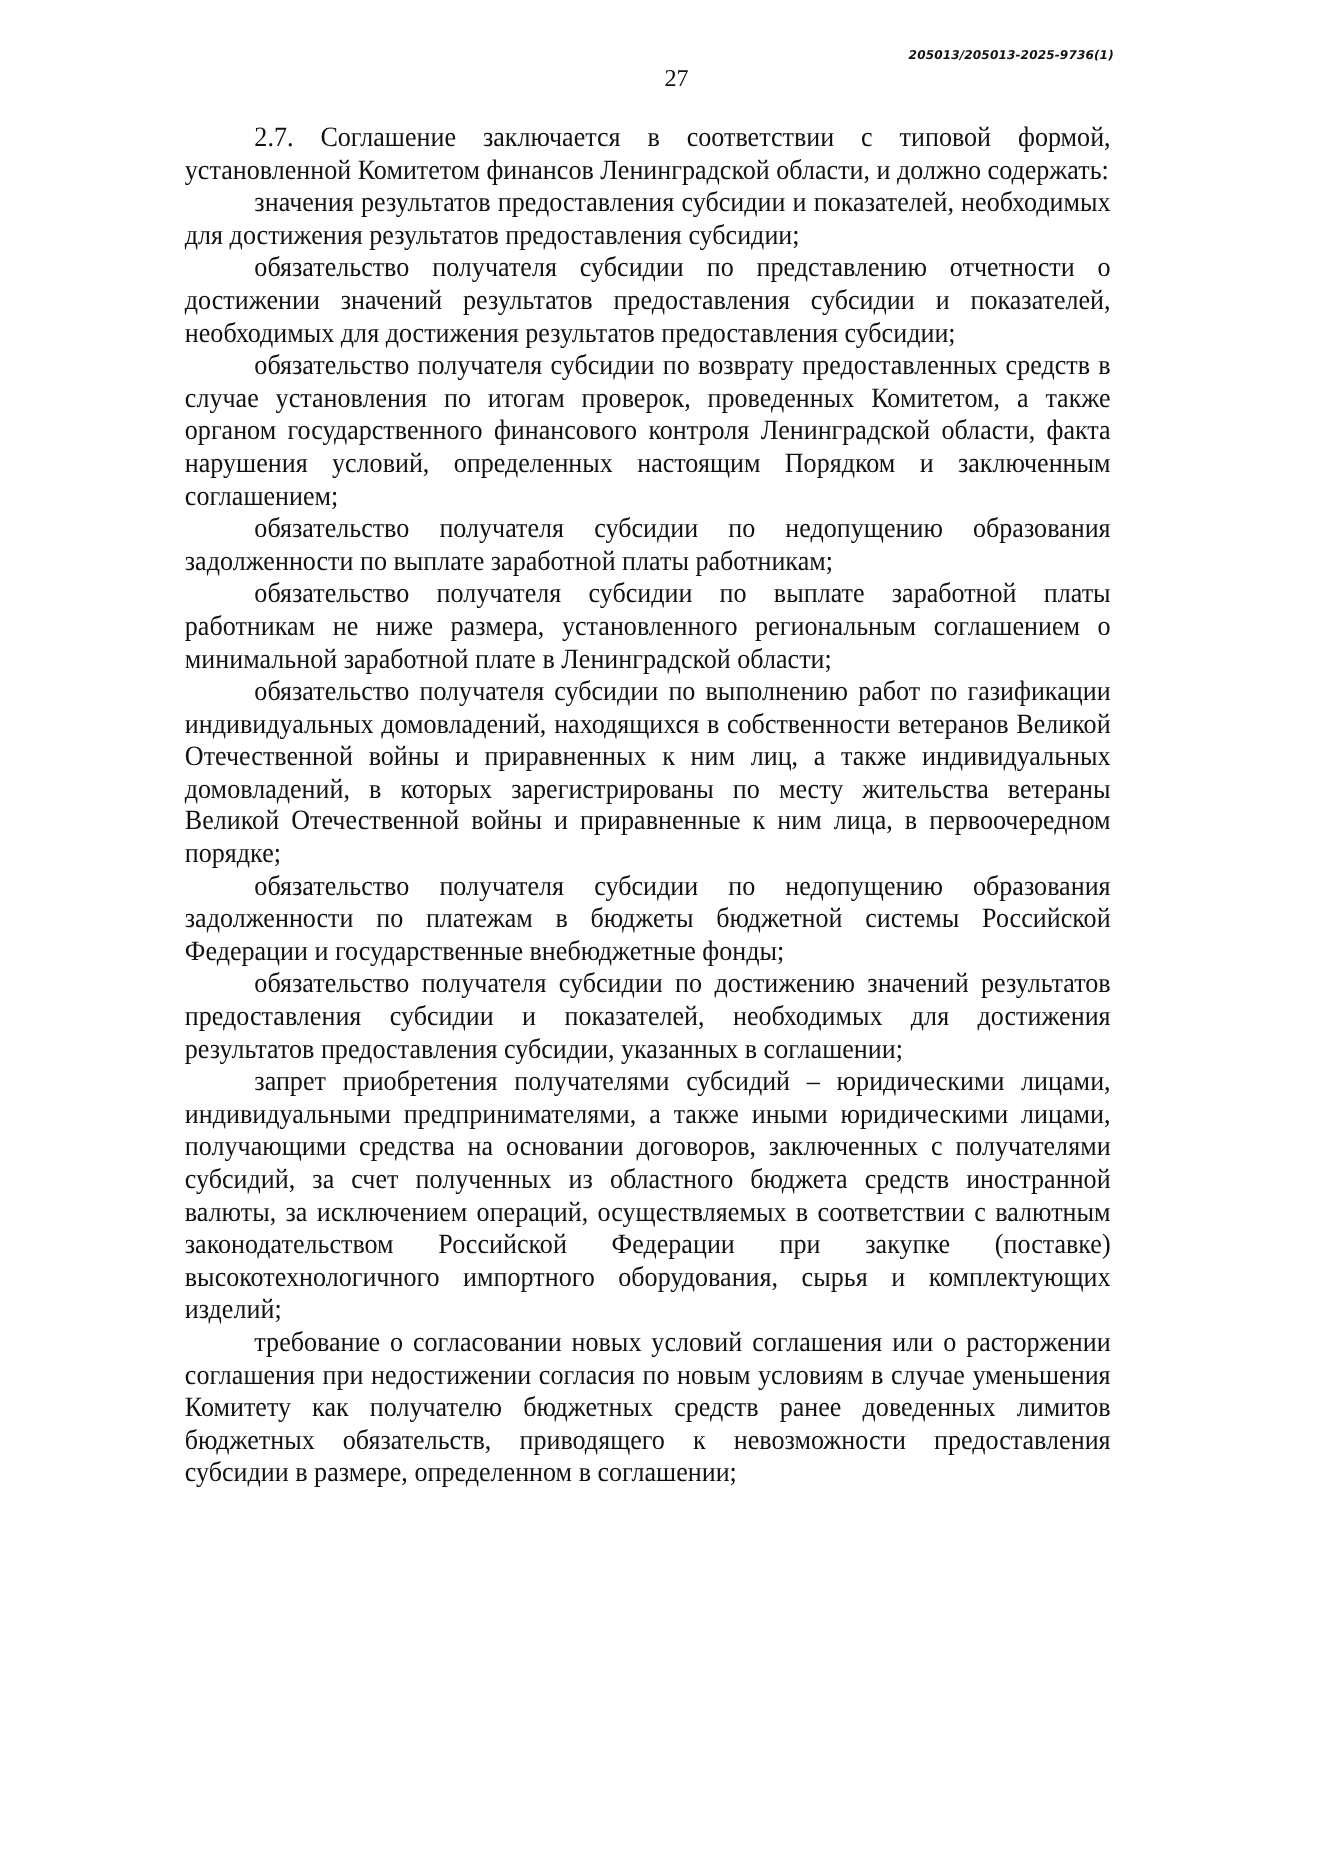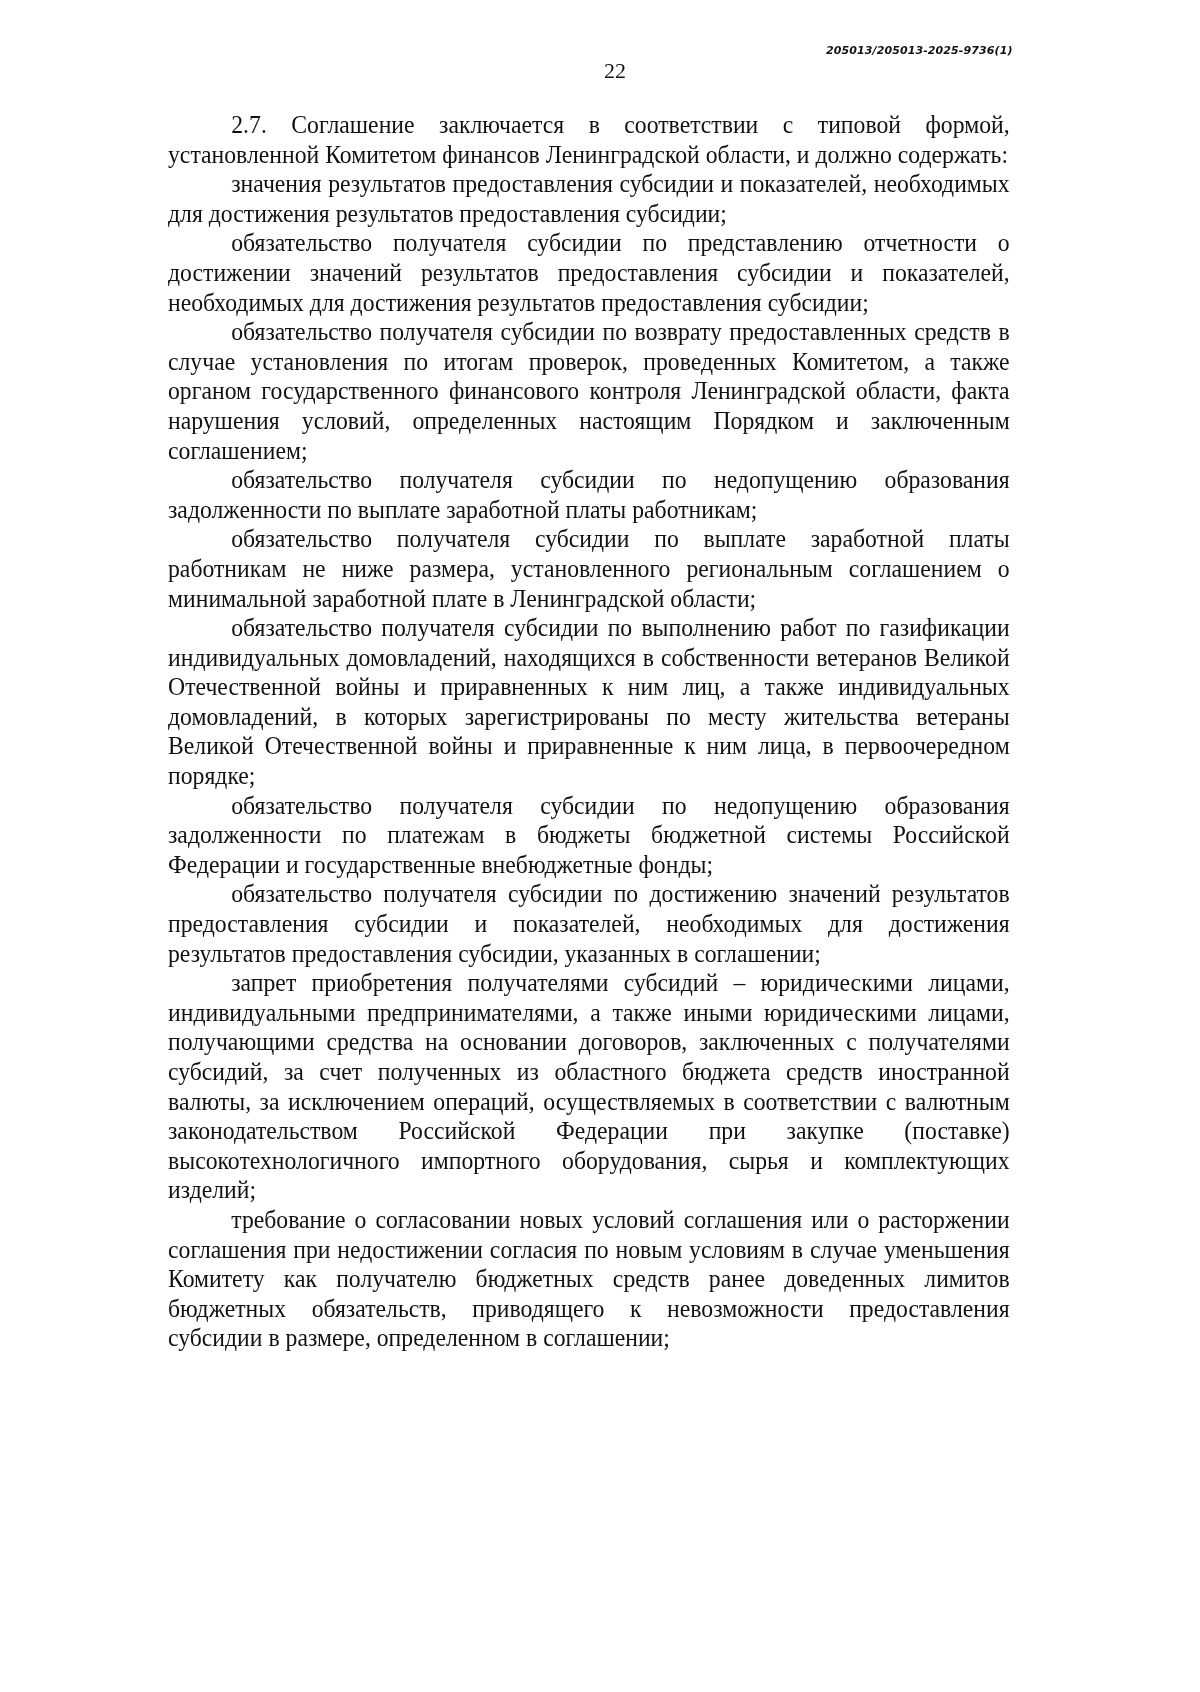--- a/index.html
+++ b/index.html
@@ -20,21 +20,21 @@
     color: #111; text-align: justify;
     transform: scaleX(0.93); transform-origin: left top;
     width: 905px;
   }
   .body-text p { margin: 0; text-indent: 68px; text-align: justify; }
 </style>
 </head>
 <body>
 
 <div class="doc-id">205013/205013-2025-9736(1)</div>
-<div class="page-num">22</div>
+<div class="page-num">27</div>
 
 <div class="body-text">
   <p>2.7. Соглашение заключается в соответствии с типовой формой, установленной Комитетом финансов Ленинградской области, и должно содержать:</p>
   <p>значения результатов предоставления субсидии и показателей, необходимых для достижения результатов предоставления субсидии;</p>
   <p>обязательство получателя субсидии по представлению отчетности о достижении значений результатов предоставления субсидии и показателей, необходимых для достижения результатов предоставления субсидии;</p>
   <p>обязательство получателя субсидии по возврату предоставленных средств в случае установления по итогам проверок, проведенных Комитетом, а также органом государственного финансового контроля Ленинградской области, факта нарушения условий, определенных настоящим Порядком и заключенным соглашением;</p>
   <p>обязательство получателя субсидии по недопущению образования задолженности по выплате заработной платы работникам;</p>
   <p>обязательство получателя субсидии по выплате заработной платы работникам не ниже размера, установленного региональным соглашением о минимальной заработной плате в Ленинградской области;</p>
   <p>обязательство получателя субсидии по выполнению работ по газификации индивидуальных домовладений, находящихся в собственности ветеранов Великой Отечественной войны и приравненных к ним лиц, а также индивидуальных домовладений, в которых зарегистрированы по месту жительства ветераны Великой Отечественной войны и приравненные к ним лица, в первоочередном порядке;</p>
   <p>обязательство получателя субсидии по недопущению образования задолженности по платежам в бюджеты бюджетной системы Российской Федерации и государственные внебюджетные фонды;</p>

